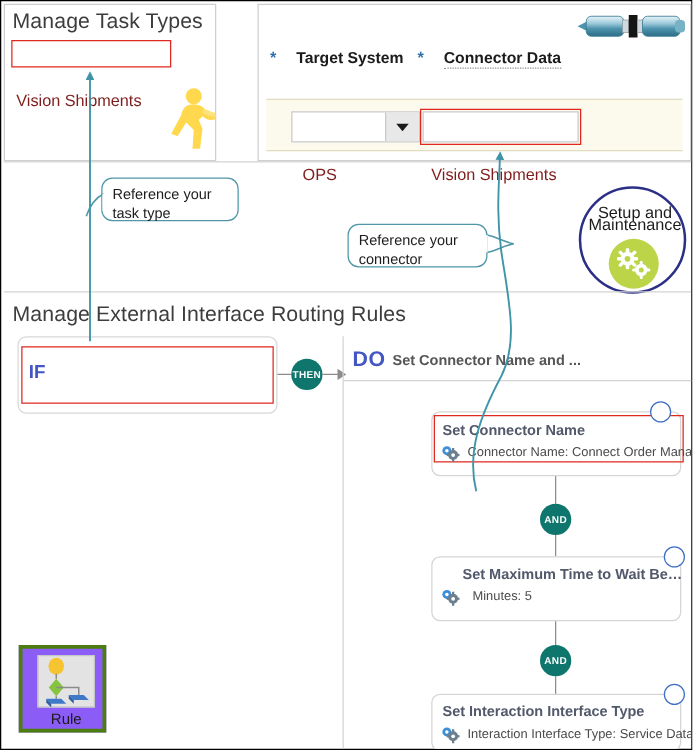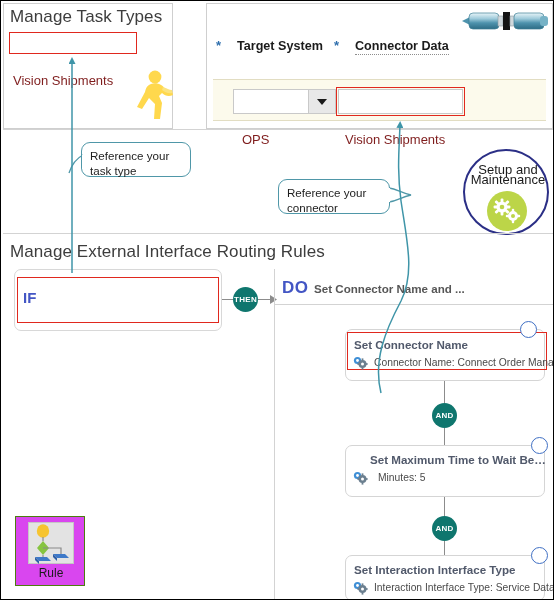--- a/index.html
+++ b/index.html
@@ -51,21 +51,21 @@
   .act-title{color:#51596b;font-weight:bold;font-size:11.6px;white-space:nowrap;}
   .act-sub{color:#4a4a4a;font-size:10.3px;white-space:nowrap;}
   .bluering{border:1.6px solid #3f6fc4;border-radius:50%;background:#fff;}
 
   
   .sm-outer{border:2.2px solid #2b2f86;border-radius:50%;background:#fff;}
   .sm-label{color:#1b1b1b;font-weight:normal;font-size:13px;line-height:10px;text-align:center;}
   .sm-inner{border-radius:50%;background:#bcd548;}
 
   
-  .palette{border:1px solid #4d7c0f;background:#d946ef;}
+  .palette{border:3px solid #4d7c0f;background:#8b5cf6;}
   .palette-inner{background:#e3e3e3;border:1px solid #c6c6c6;}
   .palette-label{font-size:12px;color:#1b1b1b;text-align:center;}
 
   svg{display:block;overflow:visible;}
 </style>
 </head>
 <body>
 
 <div id="stage">
 

